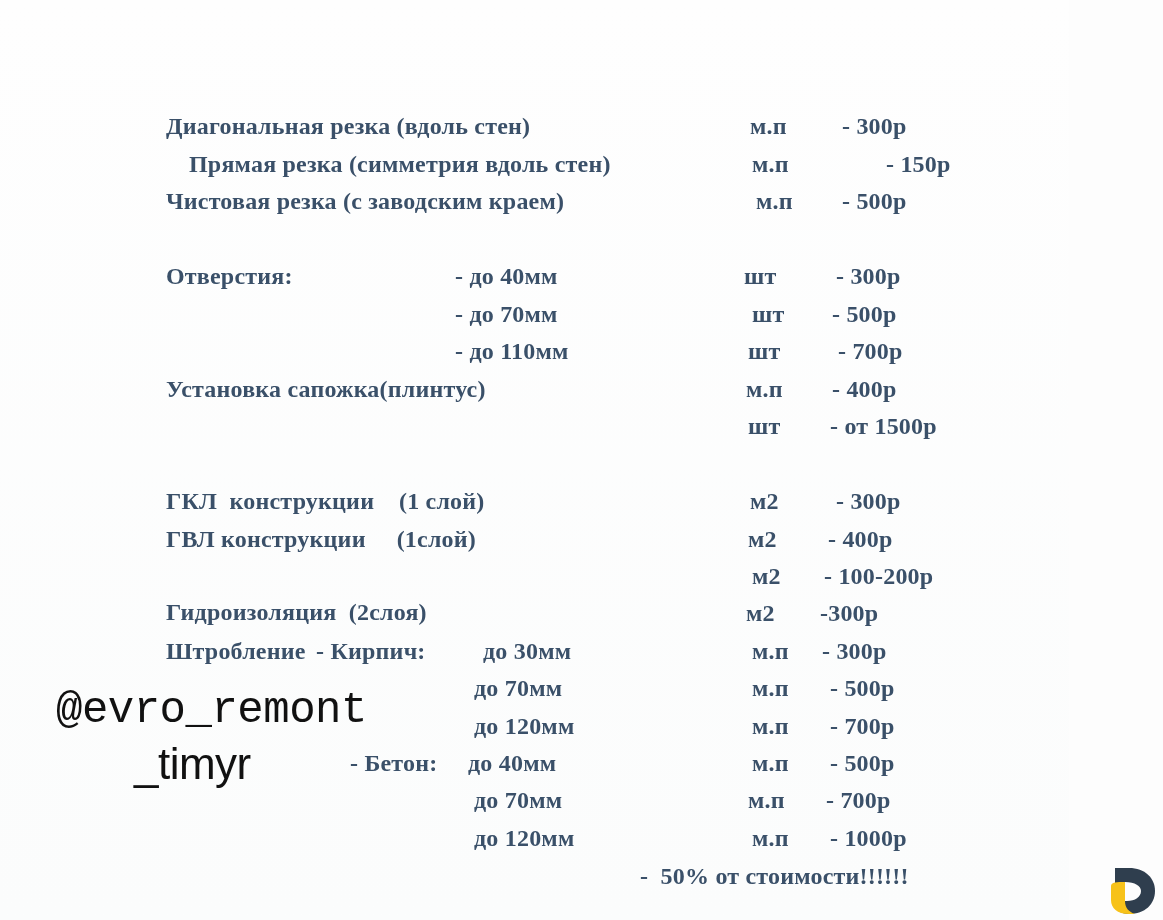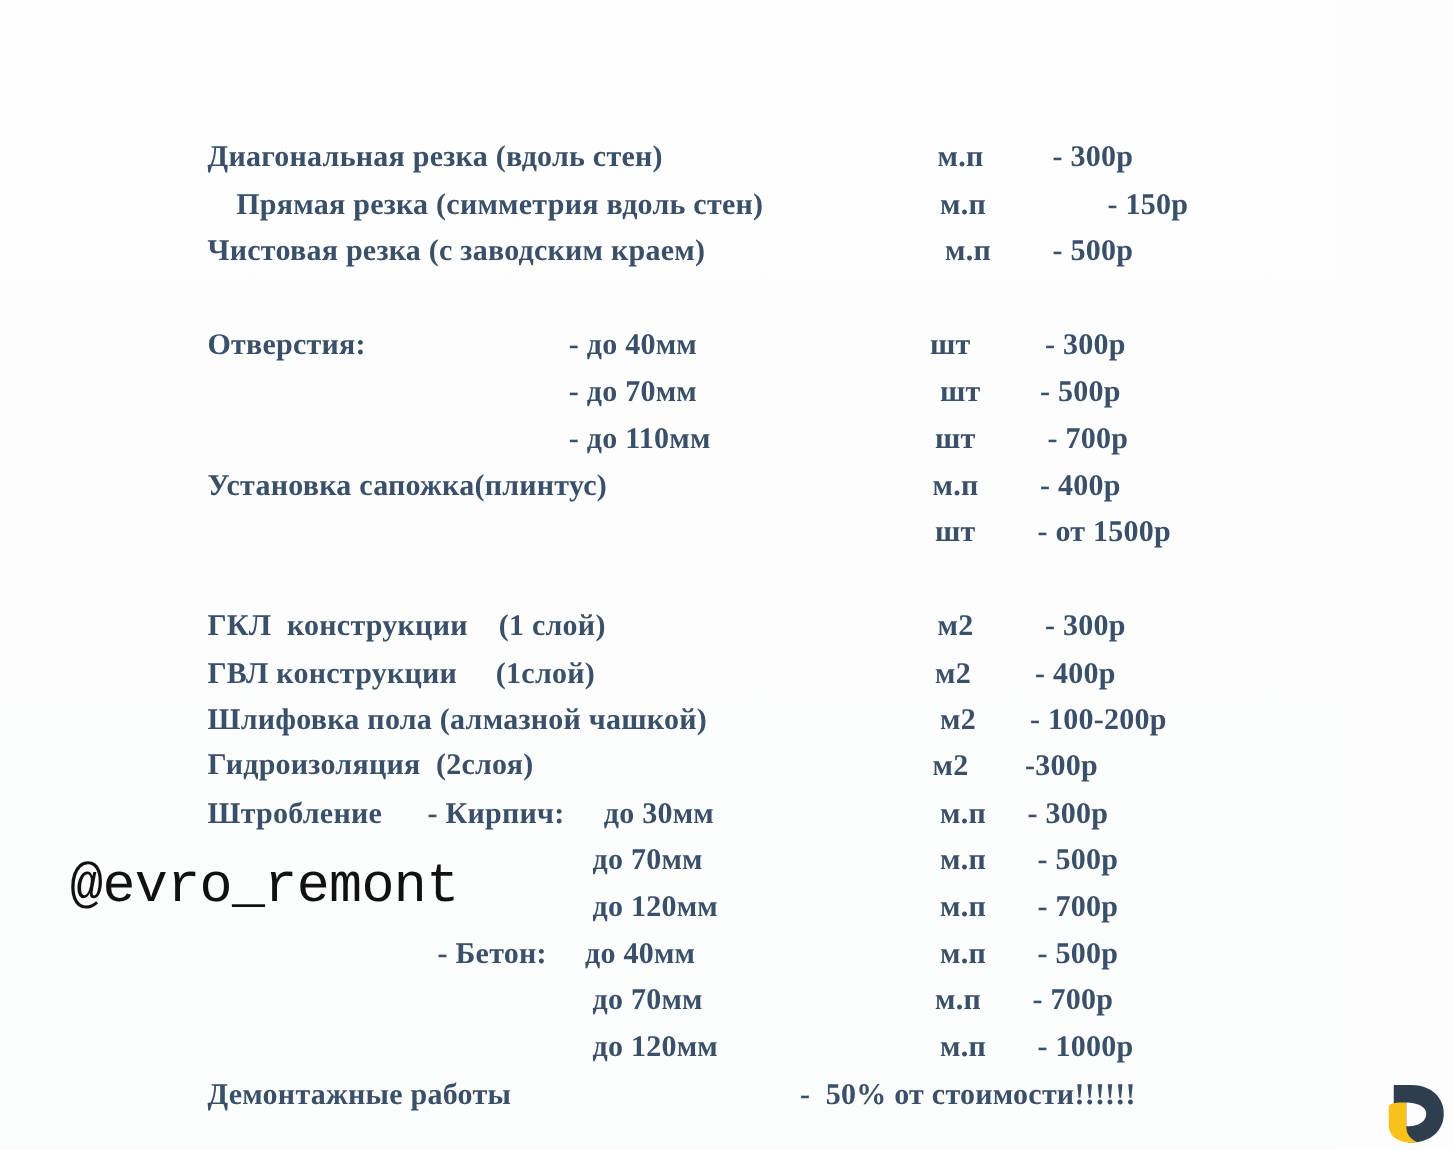--- a/index.html
+++ b/index.html
@@ -87,30 +87,29 @@
   <div class="t" style="left:830px; top:412px;">- от 1500р</div>
 
   <div class="t" style="left:166px; top:487px;">ГКЛ  конструкции    (1 слой)</div>
   <div class="t" style="left:750px; top:487px;">м2</div>
   <div class="t" style="left:836px; top:487px;">- 300р</div>
 
   <div class="t" style="left:166px; top:525px;">ГВЛ конструкции     (1слой)</div>
   <div class="t" style="left:748px; top:525px;">м2</div>
   <div class="t" style="left:828px; top:525px;">- 400р</div>
 
-  <div class="t" style="left:166px; top:562px;">Шлифовка пола (алмазной чашкой)</div>
   <div class="t" style="left:752px; top:562px;">м2</div>
   <div class="t" style="left:824px; top:562px;">- 100-200р</div>
 
   <div class="t" style="left:166px; top:598px;">Гидроизоляция  (2слоя)</div>
   <div class="t" style="left:746px; top:599px;">м2</div>
   <div class="t" style="left:820px; top:599px;">-300р</div>
 
   <div class="t" style="left:166px; top:637px;">Штробление</div>
-  <div class="t" style="left:342px; top:637px;">- Кирпич:</div>
+  <div class="t" style="left:316px; top:637px;">- Кирпич:</div>
 
   <div class="t" style="left:483px; top:637px;">до 30мм</div>
   <div class="t" style="left:752px; top:637px;">м.п</div>
   <div class="t" style="left:822px; top:637px;">- 300р</div>
 
   <div class="t" style="left:474px; top:674px;">до 70мм</div>
   <div class="t" style="left:752px; top:674px;">м.п</div>
   <div class="t" style="left:830px; top:674px;">- 500р</div>
 
   <div class="t" style="left:474px; top:712px;">до 120мм</div>
@@ -124,24 +123,24 @@
   <div class="t" style="left:830px; top:749px;">- 500р</div>
 
   <div class="t" style="left:474px; top:786px;">до 70мм</div>
   <div class="t" style="left:748px; top:786px;">м.п</div>
   <div class="t" style="left:826px; top:786px;">- 700р</div>
 
   <div class="t" style="left:474px; top:824px;">до 120мм</div>
   <div class="t" style="left:752px; top:824px;">м.п</div>
   <div class="t" style="left:830px; top:824px;">- 1000р</div>
 
-  <div class="t" style="left:166px; top:862px;">Демонтажные работы</div>
   <div class="t" style="left:640px; top:862px;">-  50% от стоимости!!!!!!</div>
 
   <div class="watermark" style="left:56px; top:686px;font-family:Liberation Mono, monospace;">@evro_remont</div>
+  <div class="watermark" style="left:134px; top:740px;">_timyr</div>
 
   <div class="logo">
     <svg width="48" height="52" viewBox="0 0 48 52">
       <path d="M6 4 L20 4 C36 4 46 14 46 27 C46 40 36 50 20 50 C12 50 6 46 6 40 Z" fill="#2f3e4e"></path>
       <path d="M16 18 C26 18 32 22 32 27 C32 33 26 37 18 37 L16 37 Z" fill="#fdfdfd"></path>
       <path d="M2 22 C2 18 8 18 16 18 L16 37 C16 44 20 48 26 50 L20 50 C8 50 2 44 2 36 Z" fill="#f7c21a"></path>
     </svg>
   </div>
 </div>
 

